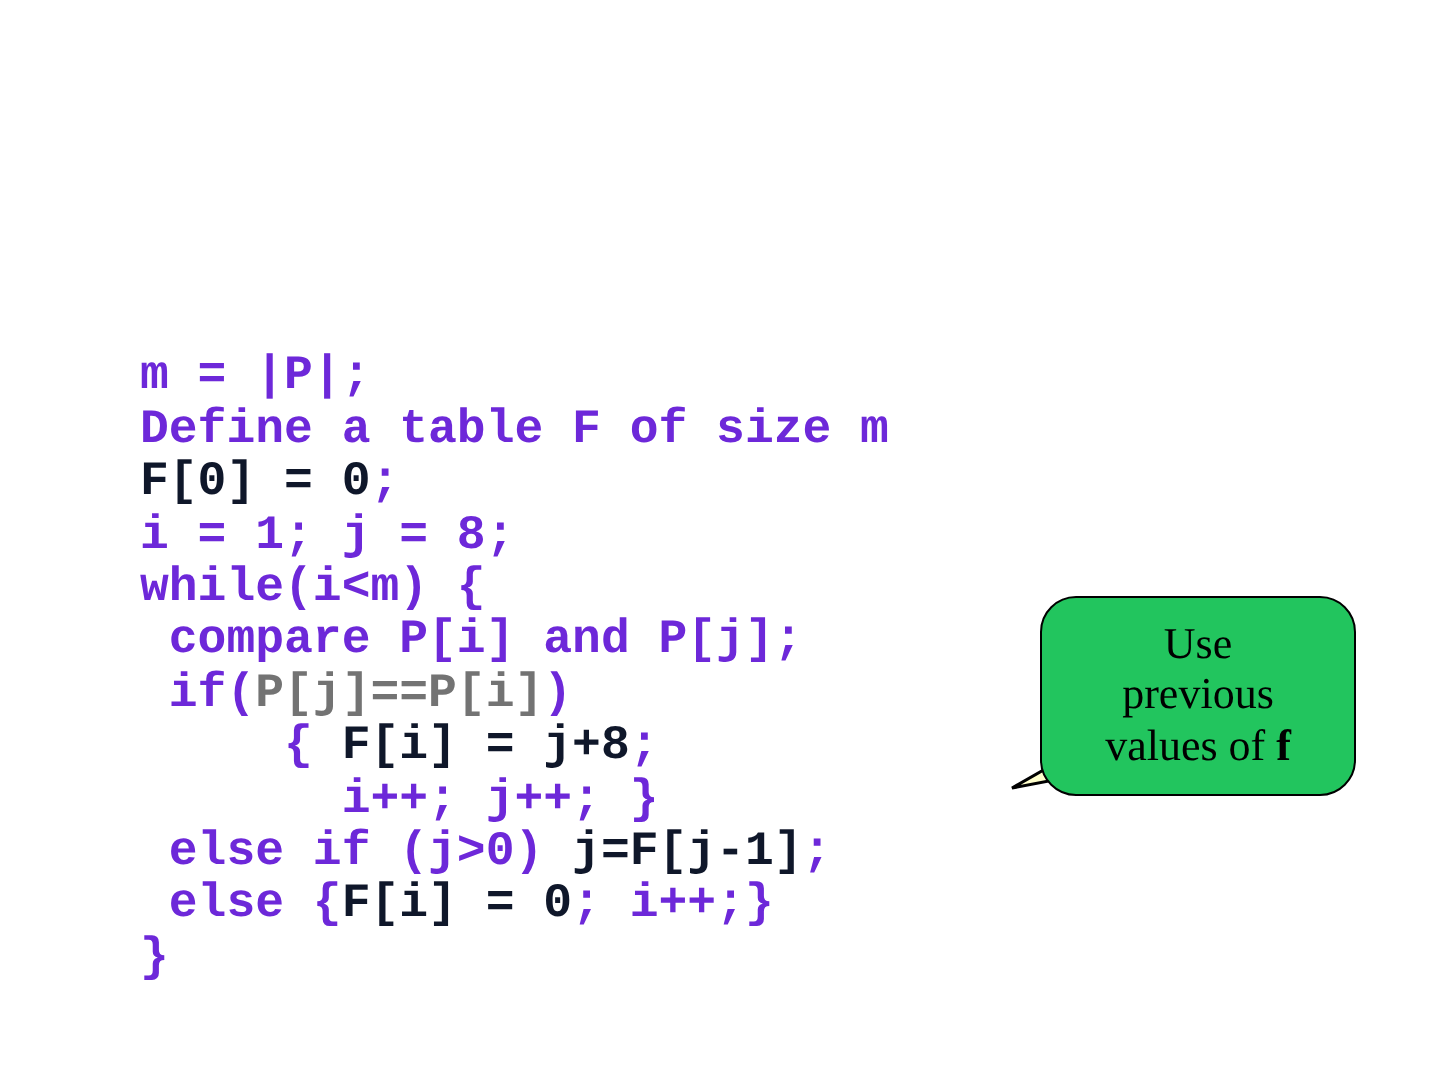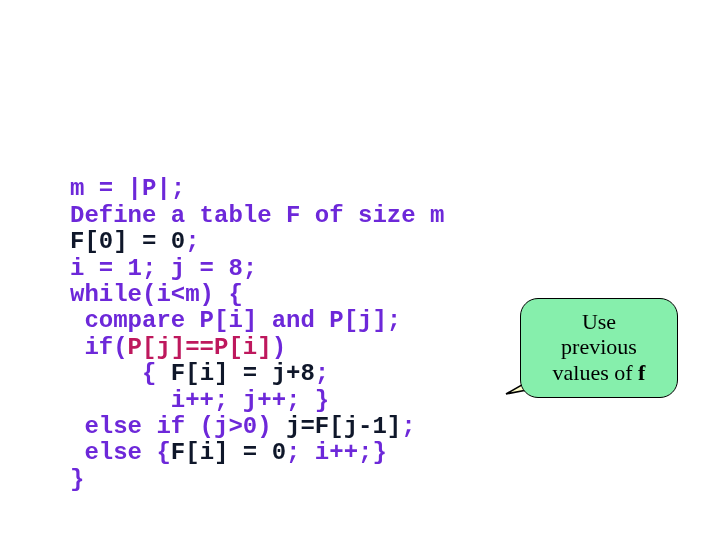--- a/index.html
+++ b/index.html
@@ -25,28 +25,28 @@
     left: 70px;
     top: 150px;
     font-family: "Courier New", Courier, monospace;
     font-size: 24px;
     font-weight: bold;
     color: #000;
     white-space: pre;
     line-height: 1.1;
   }
   .blue { color: #0f172a; text-align: right; }
-  .red  { color: #be185d; }
+  .red  { color: #737373; }
   .black{ color: #6d28d9; }
   .callout {
     position: absolute;
     right: 42px;
     top: 298px;
     width: 140px;
-    background: #86efac;
+    background: #22c55e;
     border: 1.5px solid #000;
     border-radius: 18px;
     padding: 10px 8px 12px 8px;
     font-family: "Times New Roman", Times, serif;
     font-size: 22px;
     text-align: center;
     line-height: 1.15;
   }
   .callout .f { font-weight: bold; }
   .tail-svg {

